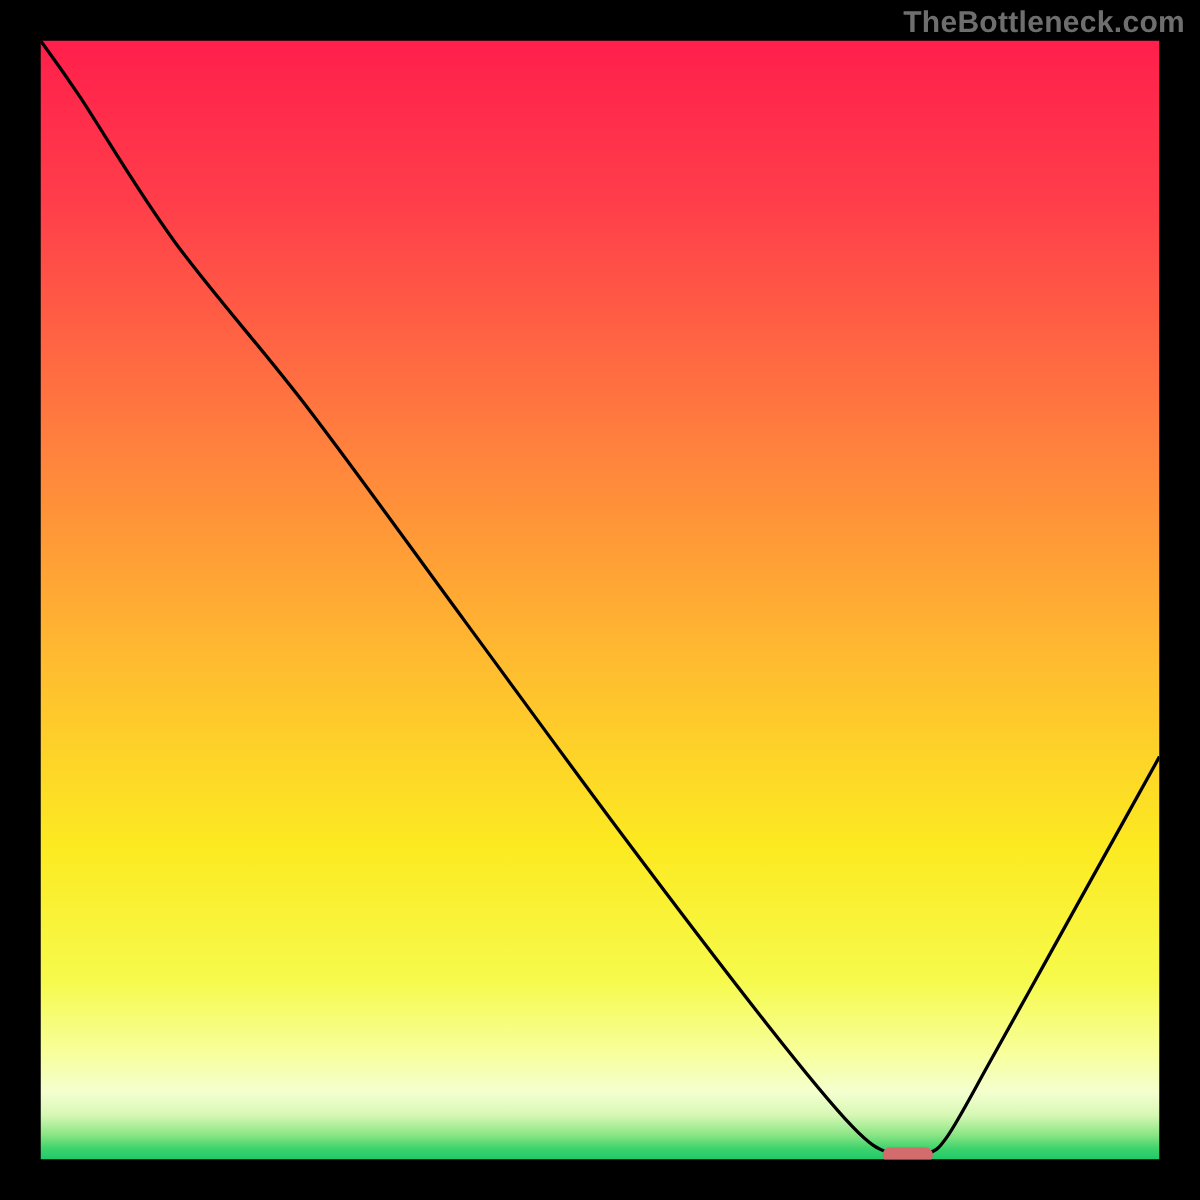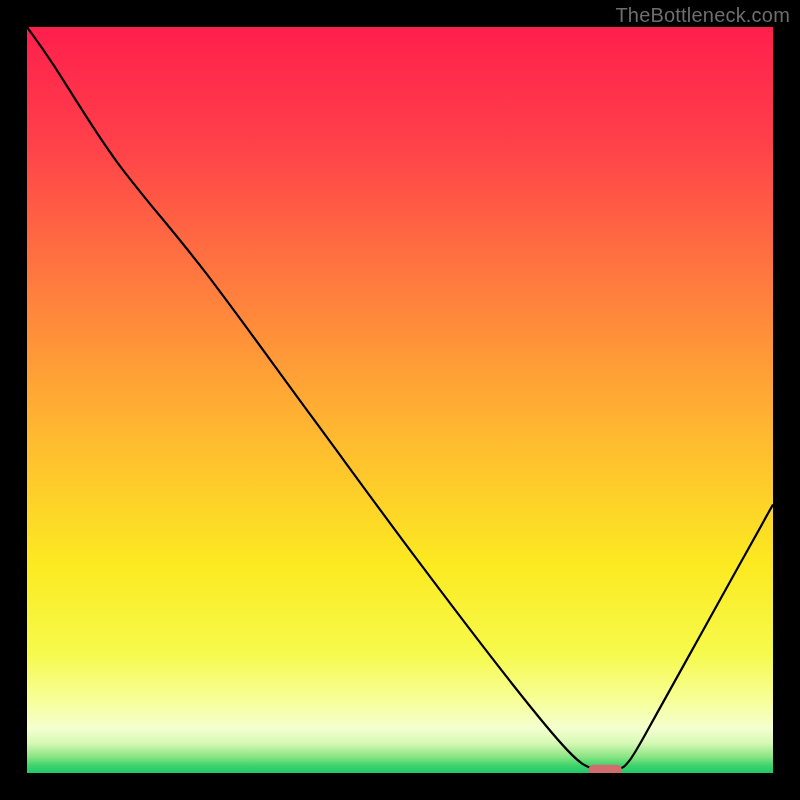--- a/index.html
+++ b/index.html
@@ -16,21 +16,21 @@
     height: 800px;
     background: #000000;
   }
   .watermark {
     position: absolute;
     top: 4px;
     right: 10px;
     color: #6e6e6e;
     font-family: Arial, Helvetica, sans-serif;
     font-size: 20px;
-    font-weight: 400;
+    font-weight: 700;
     letter-spacing: 0.2px;
     user-select: none;
   }
   svg.plot {
     position: absolute;
     left: 27px;
     top: 27px;
     width: 746px;
     height: 746px;
     display: block;

